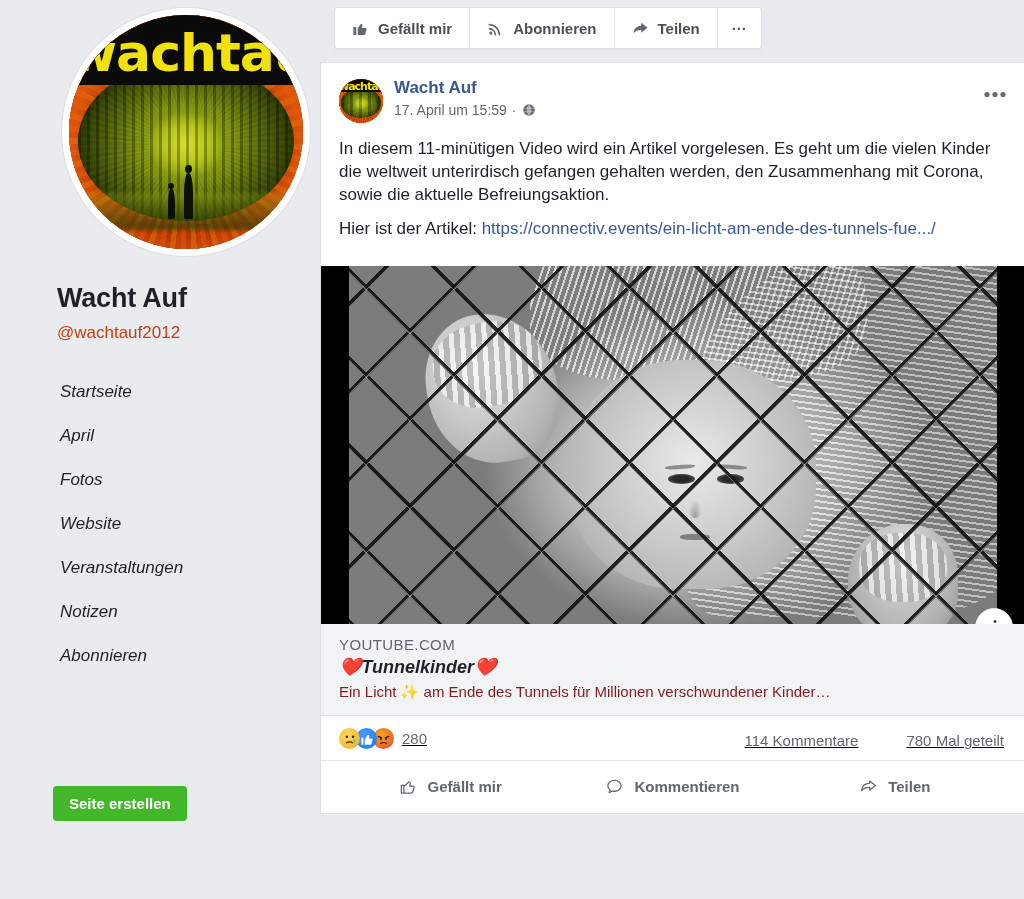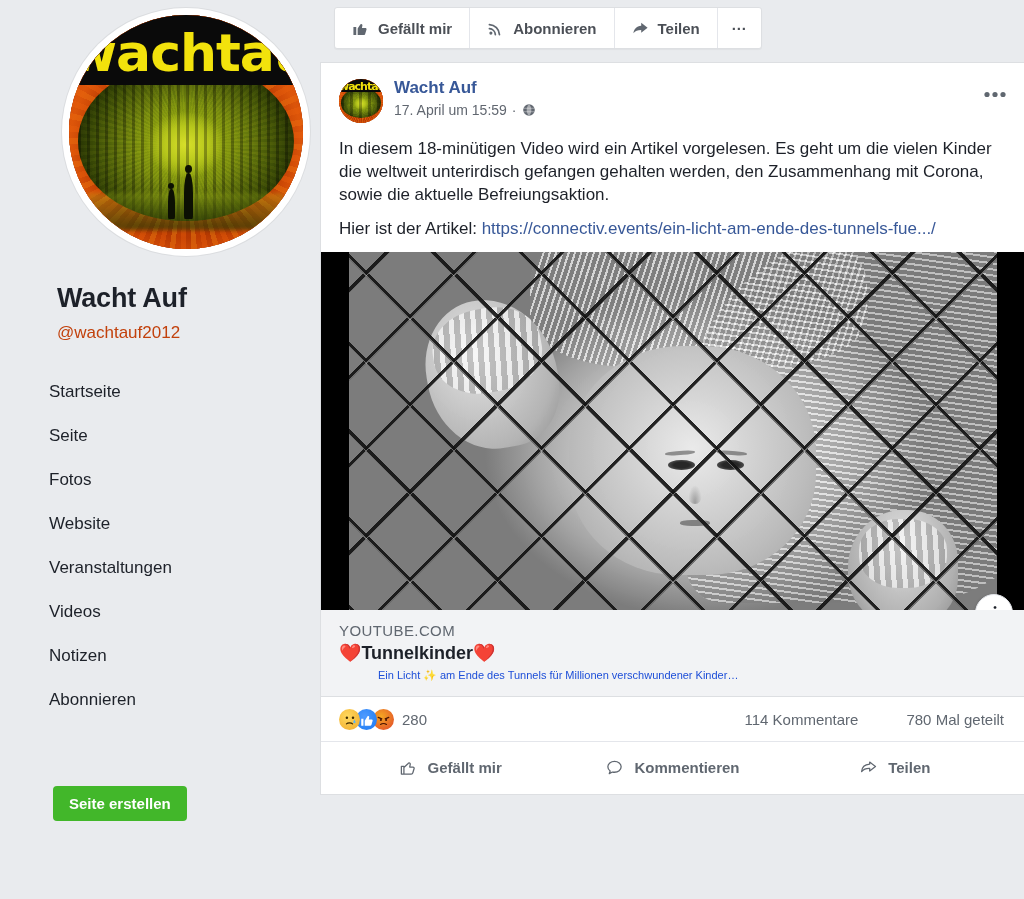--- a/index.html
+++ b/index.html
@@ -101,21 +101,21 @@
 
   .page-title {
     position: absolute; left: 57px; top: 283px;
     font-size: 27px; font-weight: 700; color: #1d2129;
     letter-spacing: -.2px;
   }
   .page-handle {
     position: absolute; left: 57px; top: 323px;
     font-size: 17px; color: #c2410c;
   }
-  .nav { position: absolute; left: 37px; top: 370px; width: 260px; }
+  .nav { position: absolute; left: 48px; top: 370px; width: 260px; font-style: italic; }
   .nav-item {
     height: 44px; display: flex; align-items: center;
     padding: 0 12px; border-radius: 3px;
     font-size: 17px; color: #1d2129;
     cursor: pointer;
   }
   .nav-item.active {
     background: #fff;
     border: 1px solid #dddfe2;
     font-weight: 700;
@@ -194,21 +194,21 @@
     position: absolute; right: 18px; top: 20px;
     cursor: pointer; color: #90949c;
     letter-spacing: 2px; font-size: 18px; line-height: 1;
     font-weight: 700;
   }
   .post-body {
     padding: 14px 18px 0 18px;
     font-size: 17px; line-height: 1.36; color: #1d2129;
   }
   .post-body p { margin-bottom: 11px; }
-  .post-body p:last-child { margin-bottom: 12px; }
+  .post-body p:last-child { margin-bottom: 26px; }
   .post-link { color: #385898; text-decoration: none; cursor: pointer; word-break: break-all; }
 
   .media {
     position: relative;
     width: 704px; height: 358px;
     background: #000;
     overflow: hidden;
     cursor: pointer;
   }
   .media-photo {
@@ -307,31 +307,32 @@
     background: #f2f3f5;
     border-bottom: 1px solid #dddfe2;
     cursor: pointer;
   }
   .link-domain {
     font-size: 15px; color: #606770; letter-spacing: .4px;
     text-transform: uppercase;
   }
   .link-title {
     font-size: 18px; font-weight: 700; color: #1d2129;
-    margin-top: 4px; line-height: 1.2;
+    margin-top: 4px; line-height: 1.2; font-style: italic;
   }
   .link-desc {
-    font-size: 11px; color: #1d4ed8; margin-top: 4px;
-    white-space: nowrap; overflow: hidden; text-overflow: ellipsis; margin-left: 39px;
+    font-size: 15px; color: #7f1d1d; margin-top: 4px;
+    white-space: nowrap; overflow: hidden; text-overflow: ellipsis;
   }
   .stats {
-    display: flex; align-items: center; justify-content: space-between;
+    display: flex; align-items: flex-end; justify-content: space-between;
     padding: 12px 20px 11px 18px;
     border-bottom: 1px solid #e4e6eb;
     background: #fff;
+    text-decoration: underline;
   }
   .reactions { display: flex; align-items: center; gap: 0; }
   .rx { width: 21px; height: 21px; border-radius: 50%; display:inline-block; position: relative; }
   .rx.sad { background: radial-gradient(circle at 40% 35%, #ffd95e, #f0a92b); margin-right:-4px; z-index:3;}
   .rx.like { background: radial-gradient(circle at 40% 35%, #4e9bff, #1877f2); margin-right:-4px; z-index:2;}
   .rx.angry { background: radial-gradient(circle at 40% 35%, #f5a623, #e0452a); z-index:1;}
   .rx svg { position:absolute; inset:0; }
   .rx-count { margin-left: 8px; font-size: 15px; color: #606770; }
   .stats-right { display: flex; gap: 16px; font-size: 15px; color: #606770; }
   .stats-right span { cursor: pointer; margin-left: 32px; }
@@ -373,33 +374,30 @@
     </div>
 
     <div class="page-title">Wacht Auf</div>
     <div class="page-handle">@wachtauf2012</div>
 
     <nav class="nav">
       <div class="nav-item">
           <span>Startseite</span>
         </div>
       <div class="nav-item">
-          <span>Seite</span>
+          <span>April</span>
         </div>
       <div class="nav-item">
           <span>Fotos</span>
         </div>
       <div class="nav-item">
           <span>Website</span>
         </div>
       <div class="nav-item">
           <span>Veranstaltungen</span>
-        </div>
-      <div class="nav-item">
-          <span>Videos</span>
         </div>
       <div class="nav-item">
           <span>Notizen</span>
         </div>
       <div class="nav-item">
           <span>Abonnieren</span>
         </div>
     </nav>
 
     <button class="create-page-btn">Seite erstellen</button>
@@ -457,21 +455,21 @@
         <div class="post-menu">
           <svg width="22" height="7" viewBox="0 0 22 7">
             <circle cx="3" cy="3.5" r="2.6" fill="#606770"></circle>
             <circle cx="11" cy="3.5" r="2.6" fill="#606770"></circle>
             <circle cx="19" cy="3.5" r="2.6" fill="#606770"></circle>
           </svg>
         </div>
       </div>
 
       <div class="post-body">
-        <p>In diesem 18-minütigen Video wird ein Artikel vorgelesen. Es geht um die vielen Kinder die weltweit unterirdisch gefangen gehalten werden, den Zusammenhang mit Corona, sowie die aktuelle Befreiungsaktion.</p>
+        <p>In diesem 11-minütigen Video wird ein Artikel vorgelesen. Es geht um die vielen Kinder die weltweit unterirdisch gefangen gehalten werden, den Zusammenhang mit Corona, sowie die aktuelle Befreiungsaktion.</p>
         <p><span>Hier ist der Artikel: </span><a class="post-link">https://connectiv.events/ein-licht-am-ende-des-tunnels-fue.../</a></p>
       </div>
 
       <div class="media">
         <div class="media-photo">
           <div class="hair-t"></div>
           <div class="hair-r"></div>
           <div class="face">
             <div class="brow-l"></div>
             <div class="brow-r"></div>

